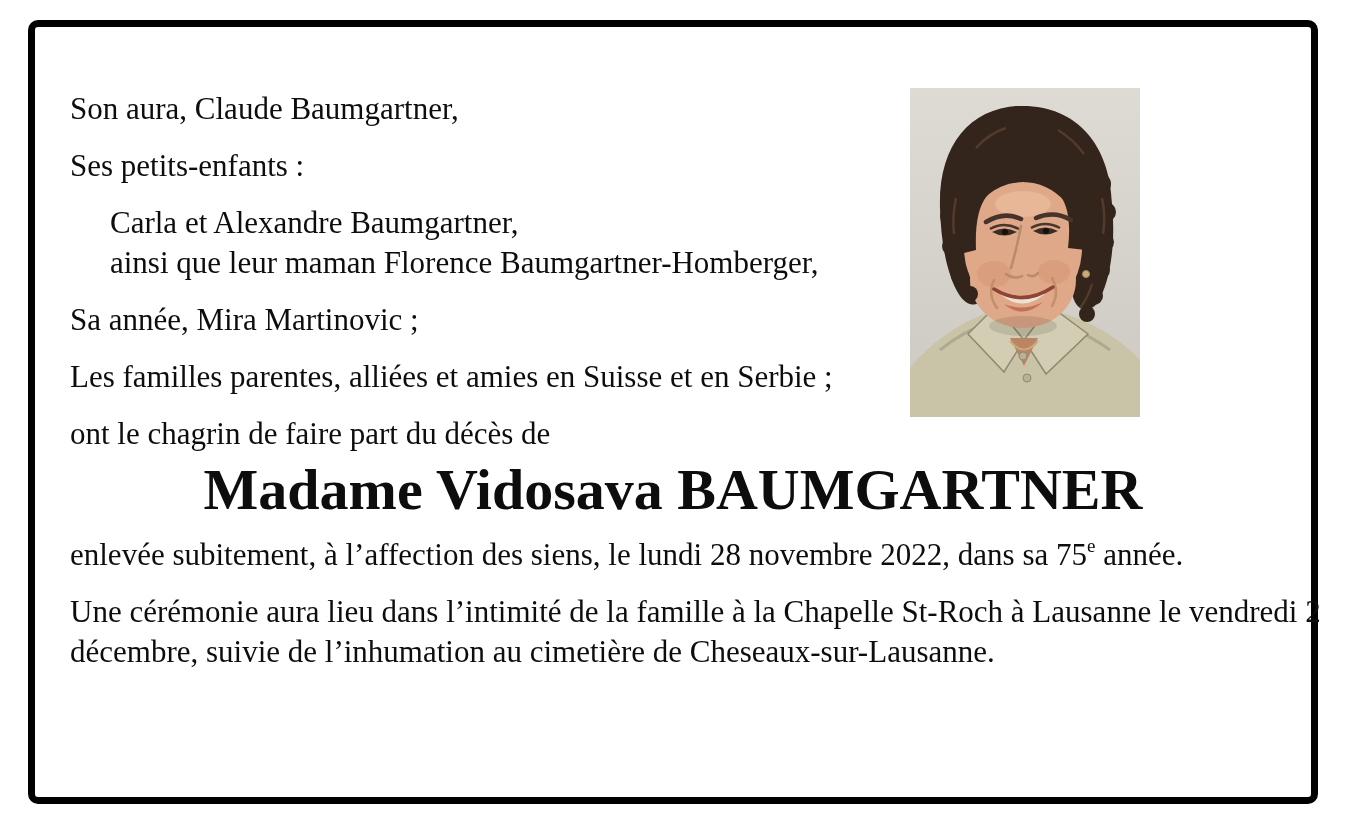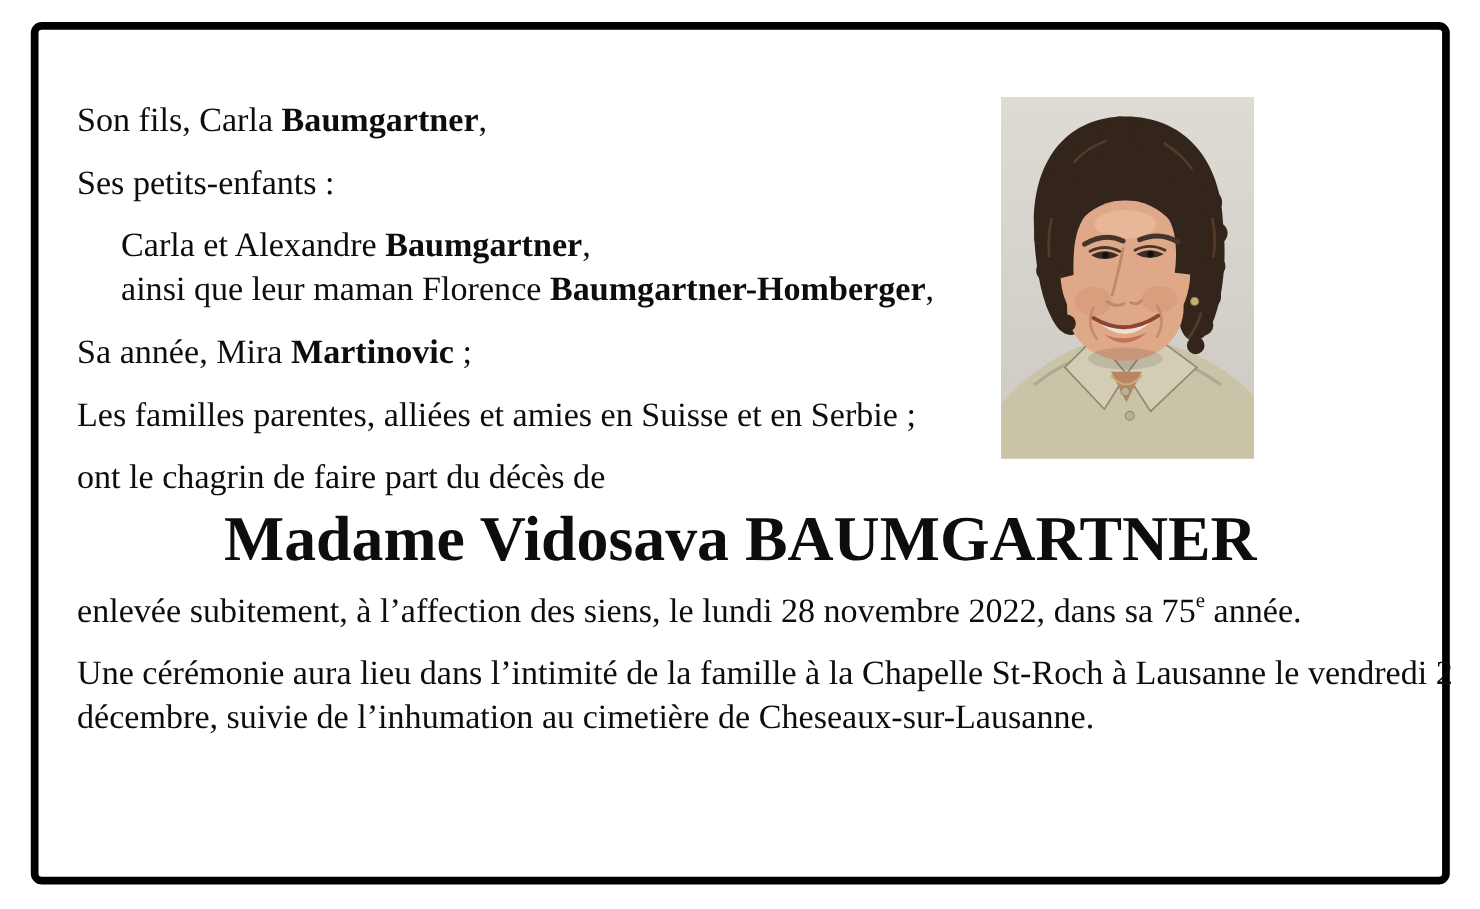--- a/index.html
+++ b/index.html
@@ -21,21 +21,21 @@
     padding: 62px 35px 0 35px;
   }
   .card p {
     margin: 0 0 17px 0;
     font-size: 31px;
     line-height: 40px;
   }
   .nowrap { white-space: nowrap; }
   .line { display: block; white-space: nowrap; }
   .indent { padding-left: 40px; }
-  b { font-weight: bold; text-align: center; }
+  b { font-weight: normal; text-align: center; }
   .title {
     font-size: 58px;
     line-height: 56px;
     font-weight: bold;
     text-align: center;
     margin: -9px 0 17px 0;
     white-space: nowrap;
   }
   sup.ord {
     font-size: 19px;
@@ -49,21 +49,21 @@
     left: 875px; top: 61px;
     width: 230px; height: 329px;
   }
   .photo svg { display: block; }
 </style>
 </head>
 <body>
 
 <div class="card">
 
-  <p class="nowrap"><span>Son fils, Carla </span><b>Baumgartner</b><span>,</span></p>
+  <p class="nowrap"><span>Son aura, Claude </span><b>Baumgartner</b><span>,</span></p>
 
   <p class="nowrap">Ses petits-enfants :</p>
 
   <p class="indent">
     <span class="line"><span>Carla et Alexandre </span><b>Baumgartner</b><span>,</span></span>
     <span class="line"><span>ainsi que leur maman Florence </span><b>Baumgartner-Homberger</b><span>,</span></span>
   </p>
 
   <p class="nowrap"><span>Sa année, Mira </span><b>Martinovic</b><span> ;</span></p>
 

